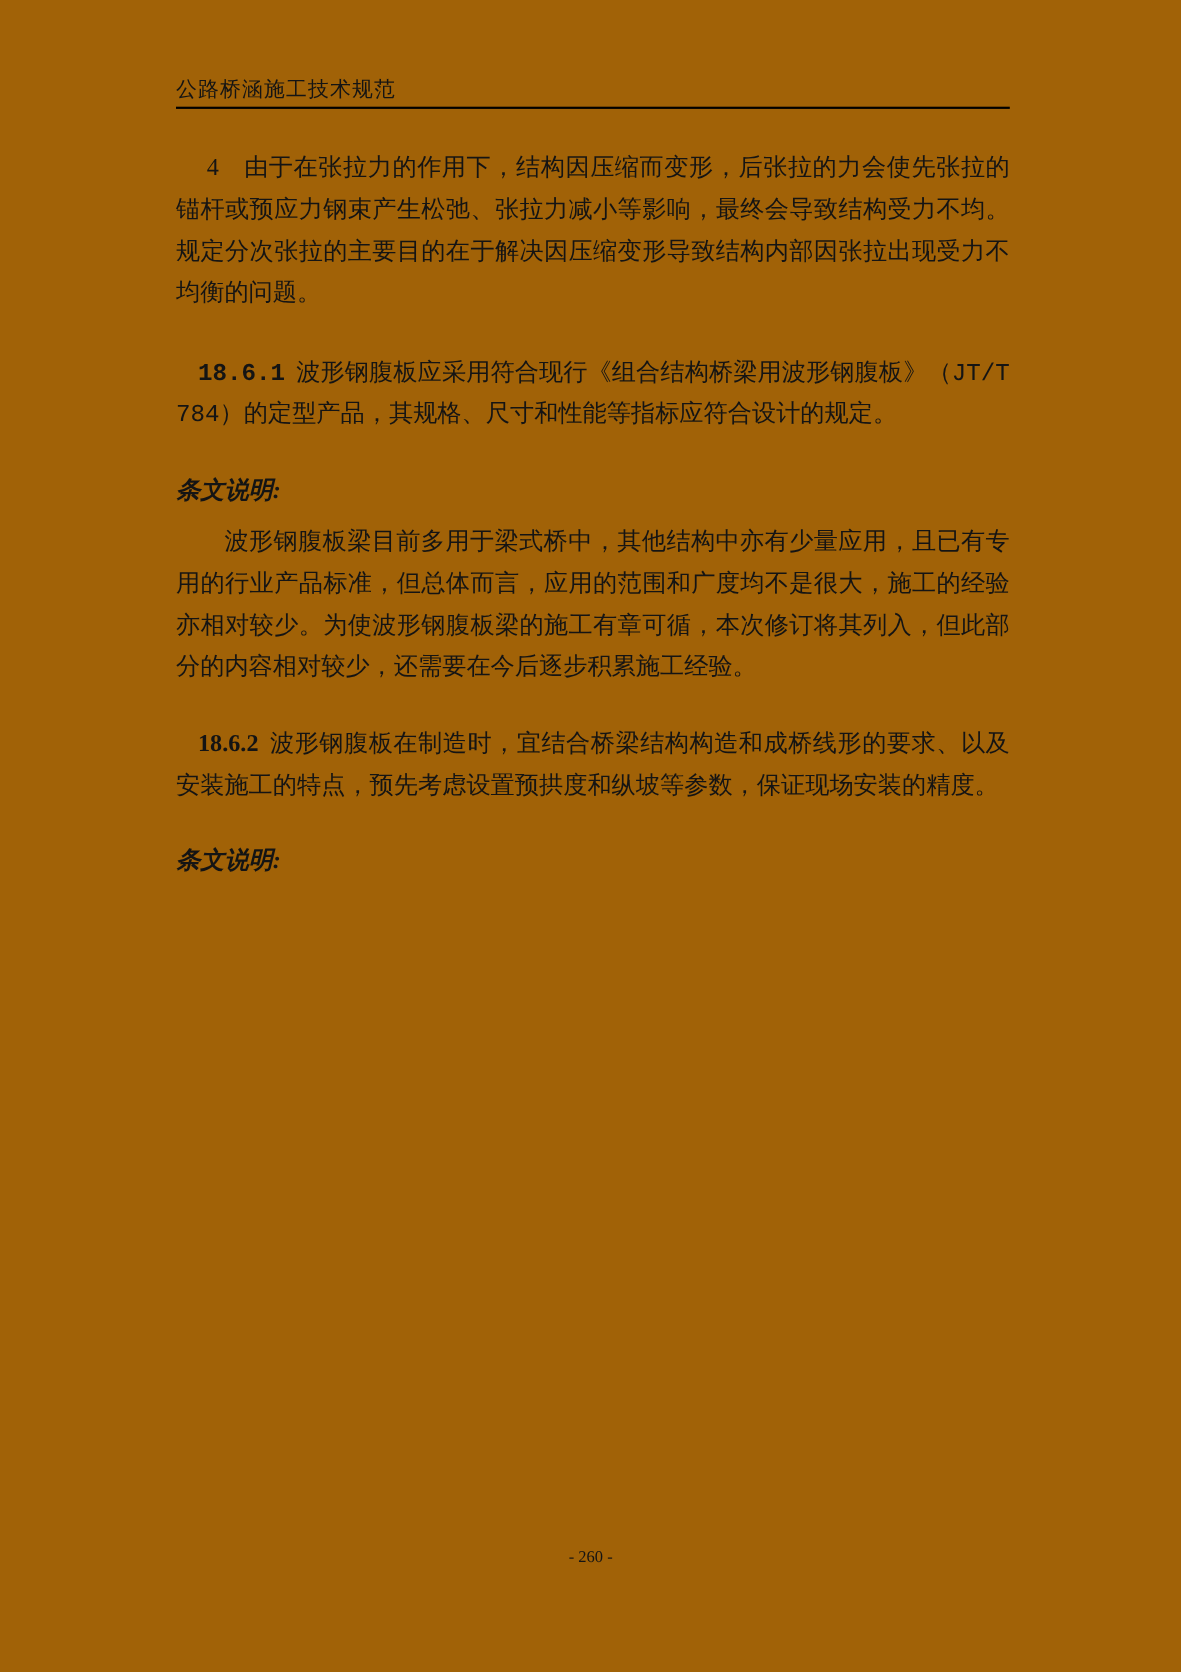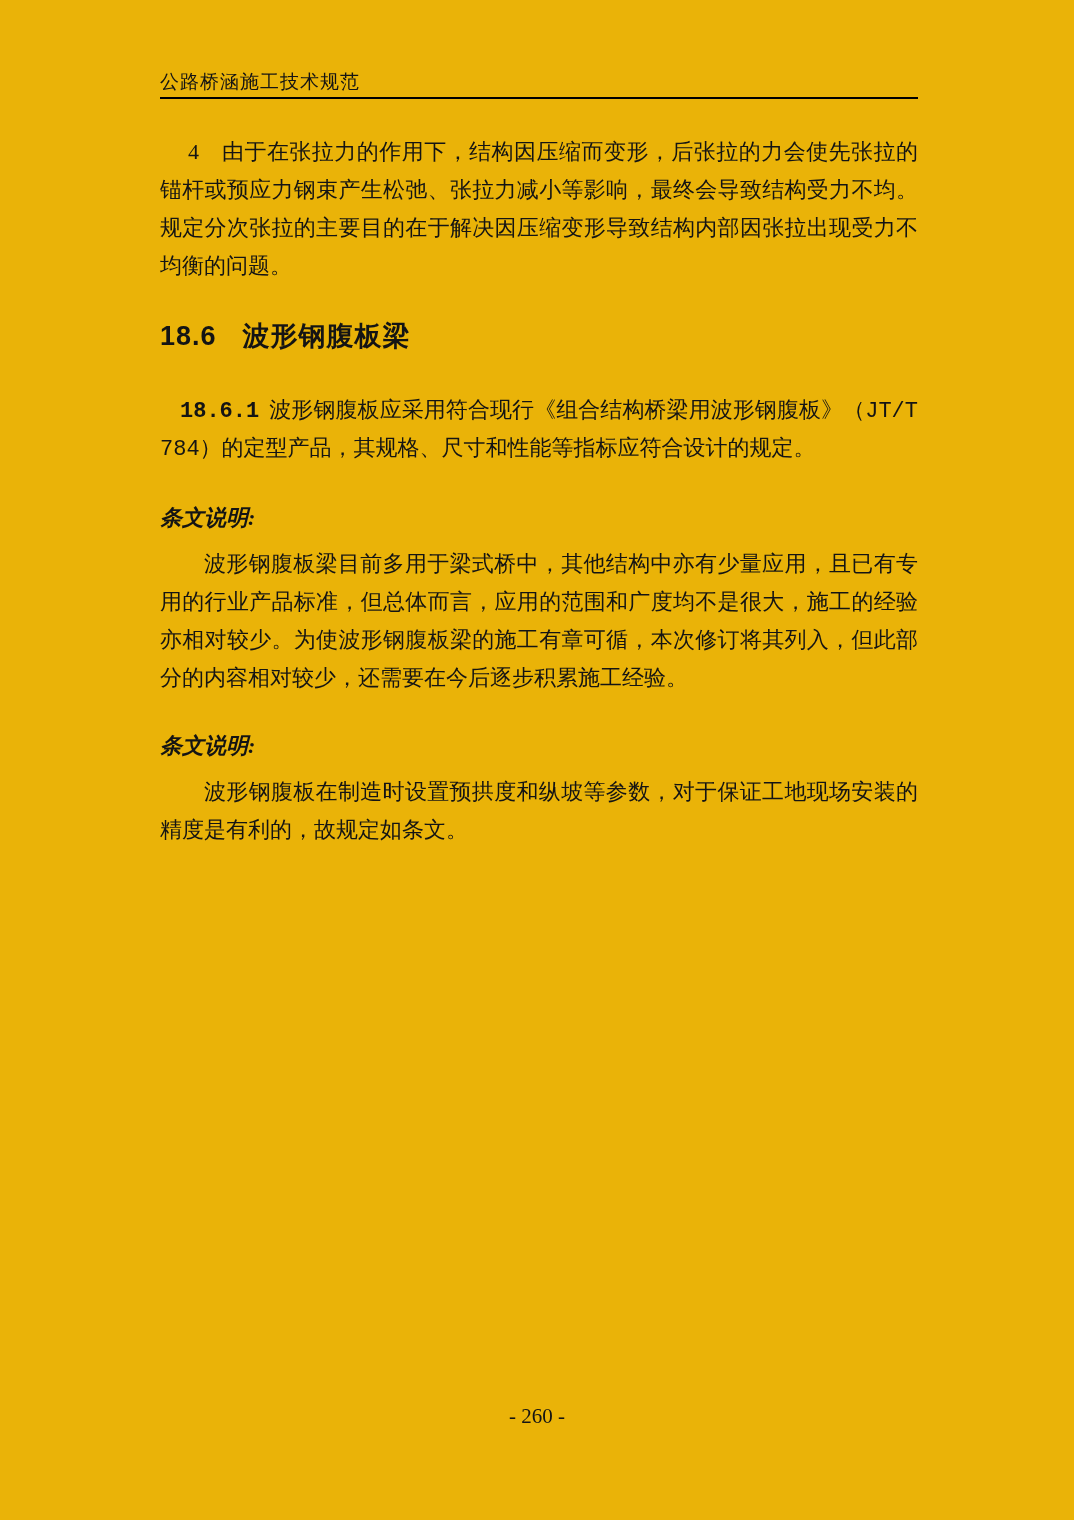--- a/index.html
+++ b/index.html
@@ -4,21 +4,21 @@
 <style>
   html, body {
     margin: 0;
     padding: 0;
     background: #ffffff;
   }
   .page {
     position: relative;
     width: 1074px;
     height: 1520px;
-    background: #eab308;
+    background: #a16207;
     color: #141414;
     font-family: "Liberation Serif", "DejaVu Serif", serif;
     overflow: hidden;
   }
   .content {
     position: absolute;
     left: 160px;
     top: 0;
     width: 758px;
   }
@@ -82,46 +82,45 @@
     margin-top: 8px;
     text-indent: 44px;
   }
   
   .footer {
     position: absolute;
     left: 0;
     right: 0;
     bottom: 92px;
     text-align: center;
-    font-size: 21px;
+    font-size: 15px;
     line-height: 24px;
   }
 </style>
 </head>
 <body>
 
 <div class="page">
   <div class="content">
 
     <div class="header-title">公路桥涵施工技术规范</div>
     <div class="header-rule"></div>
 
     <p class="body-para intro-para">4　由于在张拉力的作用下，结构因压缩而变形，后张拉的力会使先张拉的锚杆或预应力钢束产生松弛、张拉力减小等影响，最终会导致结构受力不均。规定分次张拉的主要目的在于解决因压缩变形导致结构内部因张拉出现受力不均衡的问题。</p>
 
-    <h2 class="section-heading">
-      <span class="sec-num">18.6</span><span>波形钢腹板梁</span>
-    </h2>
 
     <p class="body-para clause clause-m36">
       <span class="clause-num">18.6.1</span><span>波形钢腹板应采用符合现行《组合结构桥梁用波形钢腹板》（JT/T 784）的定型产品，其规格、尺寸和性能等指标应符合设计的规定。</span>
     </p>
     <p class="body-para commentary-label">条文说明:</p>
     <p class="body-para commentary">波形钢腹板梁目前多用于梁式桥中，其他结构中亦有少量应用，且已有专用的行业产品标准，但总体而言，应用的范围和广度均不是很大，施工的经验亦相对较少。为使波形钢腹板梁的施工有章可循，本次修订将其列入，但此部分的内容相对较少，还需要在今后逐步积累施工经验。</p>
 
+    <p class="body-para clause clause-m32">
+      <span class="clause-num">18.6.2</span><span>波形钢腹板在制造时，宜结合桥梁结构构造和成桥线形的要求、以及安装施工的特点，预先考虑设置预拱度和纵坡等参数，保证现场安装的精度。</span>
+    </p>
     <p class="body-para commentary-label">条文说明:</p>
-    <p class="body-para commentary">波形钢腹板在制造时设置预拱度和纵坡等参数，对于保证工地现场安装的精度是有利的，故规定如条文。</p>
 
 
 
   </div>
 
   <div class="footer">- 260 -</div>
 </div>
 
 </body></html>

